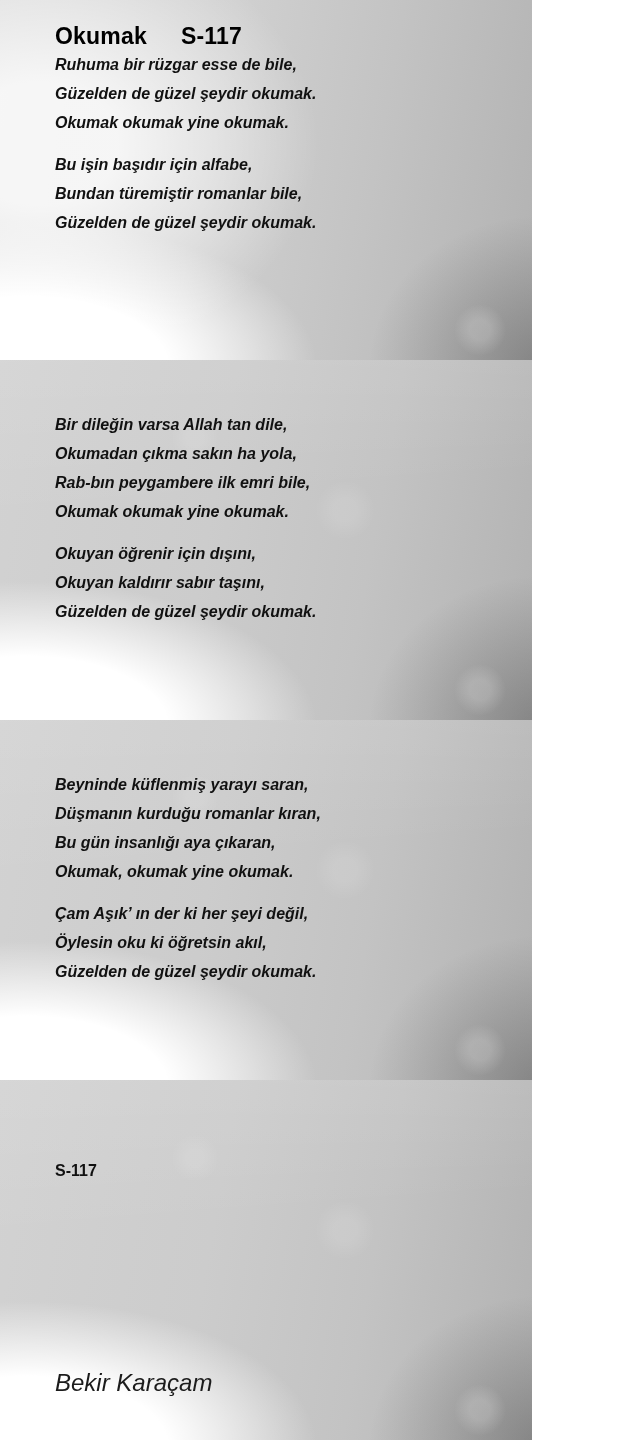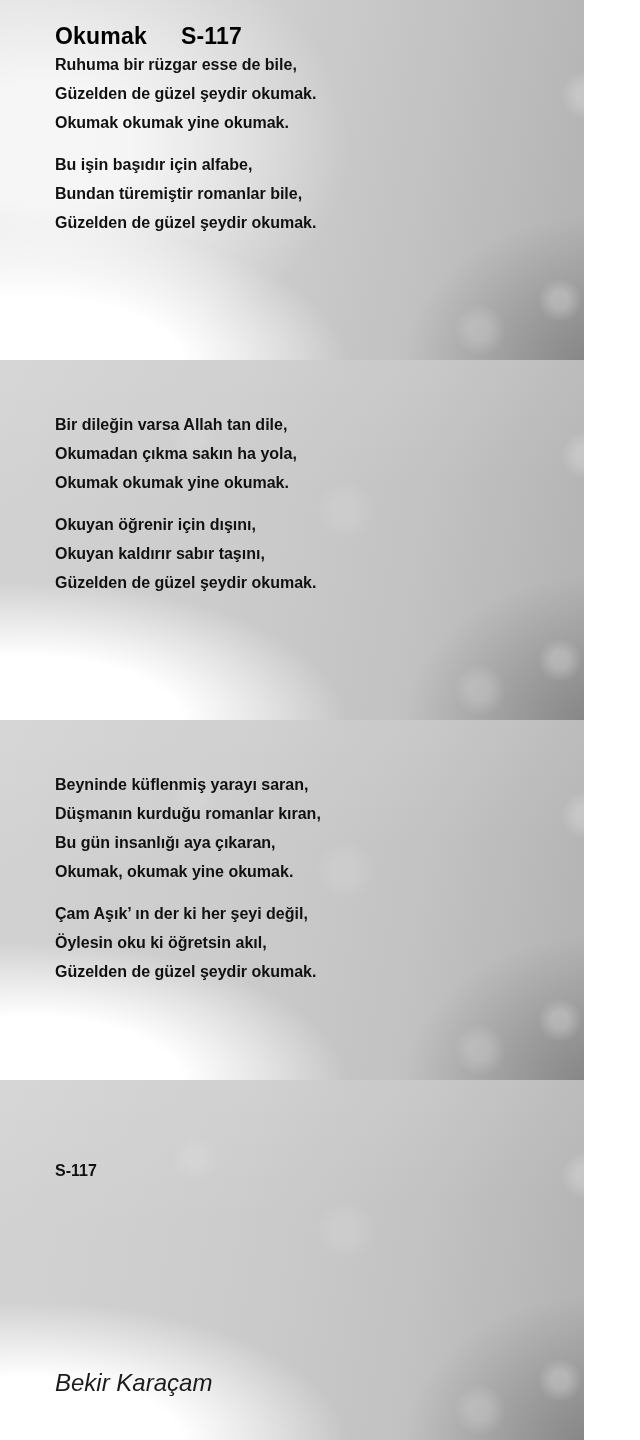--- a/index.html
+++ b/index.html
@@ -7,21 +7,21 @@
     padding: 0;
     width: 640px;
     height: 1440px;
     overflow: hidden;
     font-family: "Liberation Sans", sans-serif;
     background: #ffffff;
   }
 
   .page {
     position: relative;
-    width: 584px;
+    width: 532px;
     height: 360px;
     overflow: hidden;
     
     background:
       
       radial-gradient(circle at 585px 95px,  rgba(255,255,255,0.22) 0px, rgba(255,255,255,0.22) 9px,  rgba(255,255,255,0) 24px),
       radial-gradient(circle at 560px 300px, rgba(255,255,255,0.25) 0px, rgba(255,255,255,0.25) 8px,  rgba(255,255,255,0) 22px),
       radial-gradient(circle at 480px 330px, rgba(255,255,255,0.18) 0px, rgba(255,255,255,0.18) 10px, rgba(255,255,255,0) 26px),
       radial-gradient(circle at 620px 210px, rgba(255,255,255,0.20) 0px, rgba(255,255,255,0.20) 7px,  rgba(255,255,255,0) 20px),
       radial-gradient(circle at 345px 150px, rgba(255,255,255,0.10) 0px, rgba(255,255,255,0.10) 12px, rgba(255,255,255,0) 30px),
@@ -73,20 +73,21 @@
   .stanza {
     margin: 0 0 13px 0;
   }
   .stanza p {
     margin: 0;
     font-size: 16px;
     line-height: 29px;
     font-weight: bold;
     color: #111111;
     white-space: nowrap;
+    font-style: italic;
   }
 
   .series-label {
     position: absolute;
     left: 55px;
     top: 76px;
     font-size: 16px;
     line-height: 29px;
     font-weight: bold;
     color: #111111;
@@ -121,20 +122,21 @@
       <p>Güzelden de güzel şeydir okumak.</p>
     </div>
   </div>
 </section>
 
 <section class="page">
   <div class="poem-block">
     <div class="stanza">
       <p>Bir dileğin varsa Allah tan dile,</p>
       <p>Okumadan çıkma sakın ha yola,</p>
+      <p>Rab-bın peygambere ilk emri bile,</p>
       <p>Okumak okumak yine okumak.</p>
     </div>
     <div class="stanza">
       <p>Okuyan öğrenir için dışını,</p>
       <p>Okuyan kaldırır sabır taşını,</p>
       <p>Güzelden de güzel şeydir okumak.</p>
     </div>
   </div>
 </section>
 

